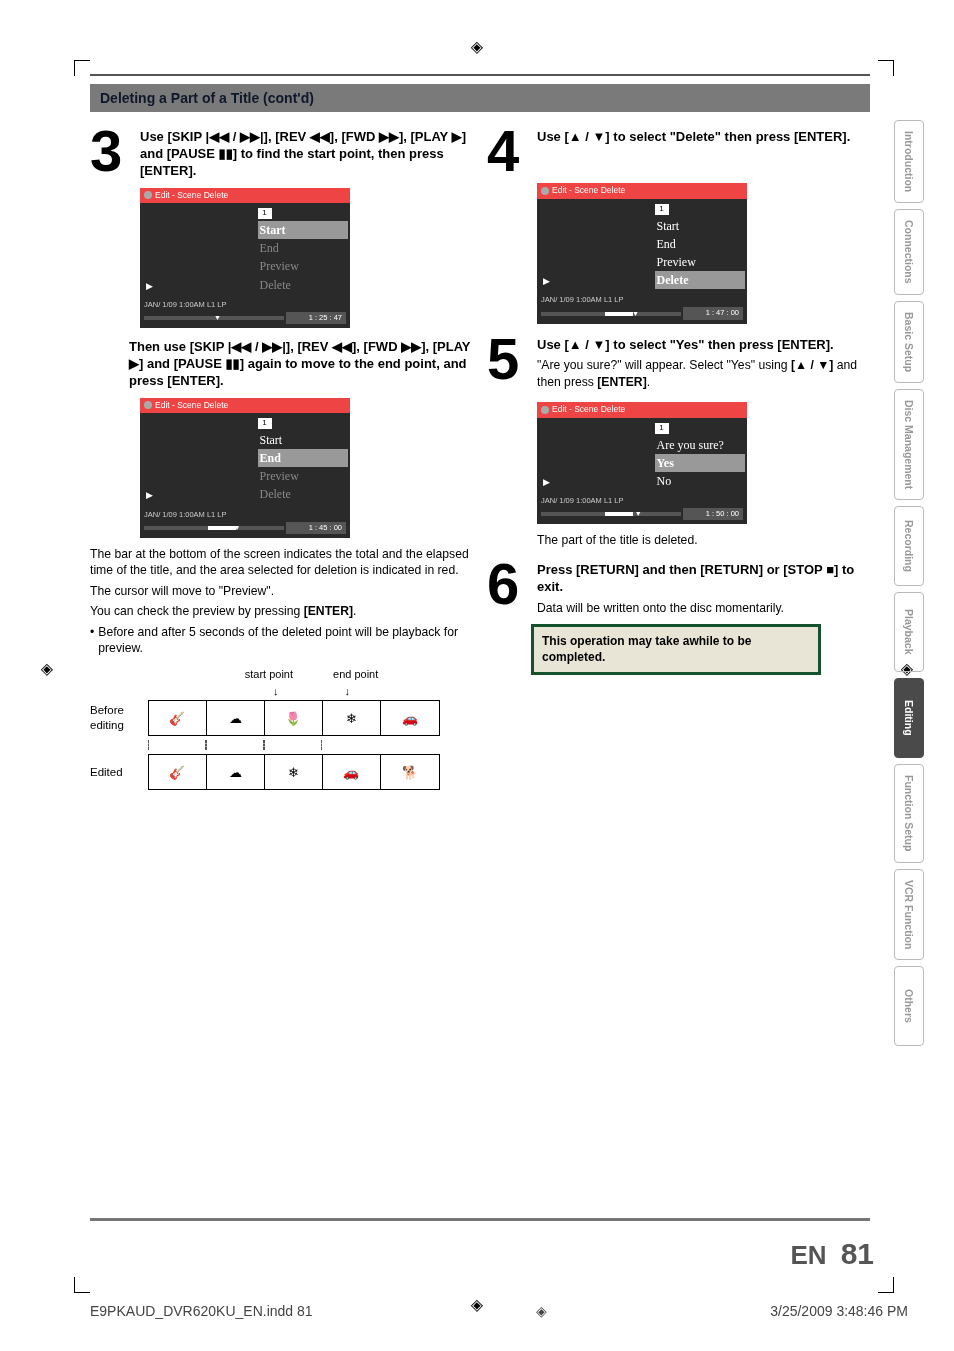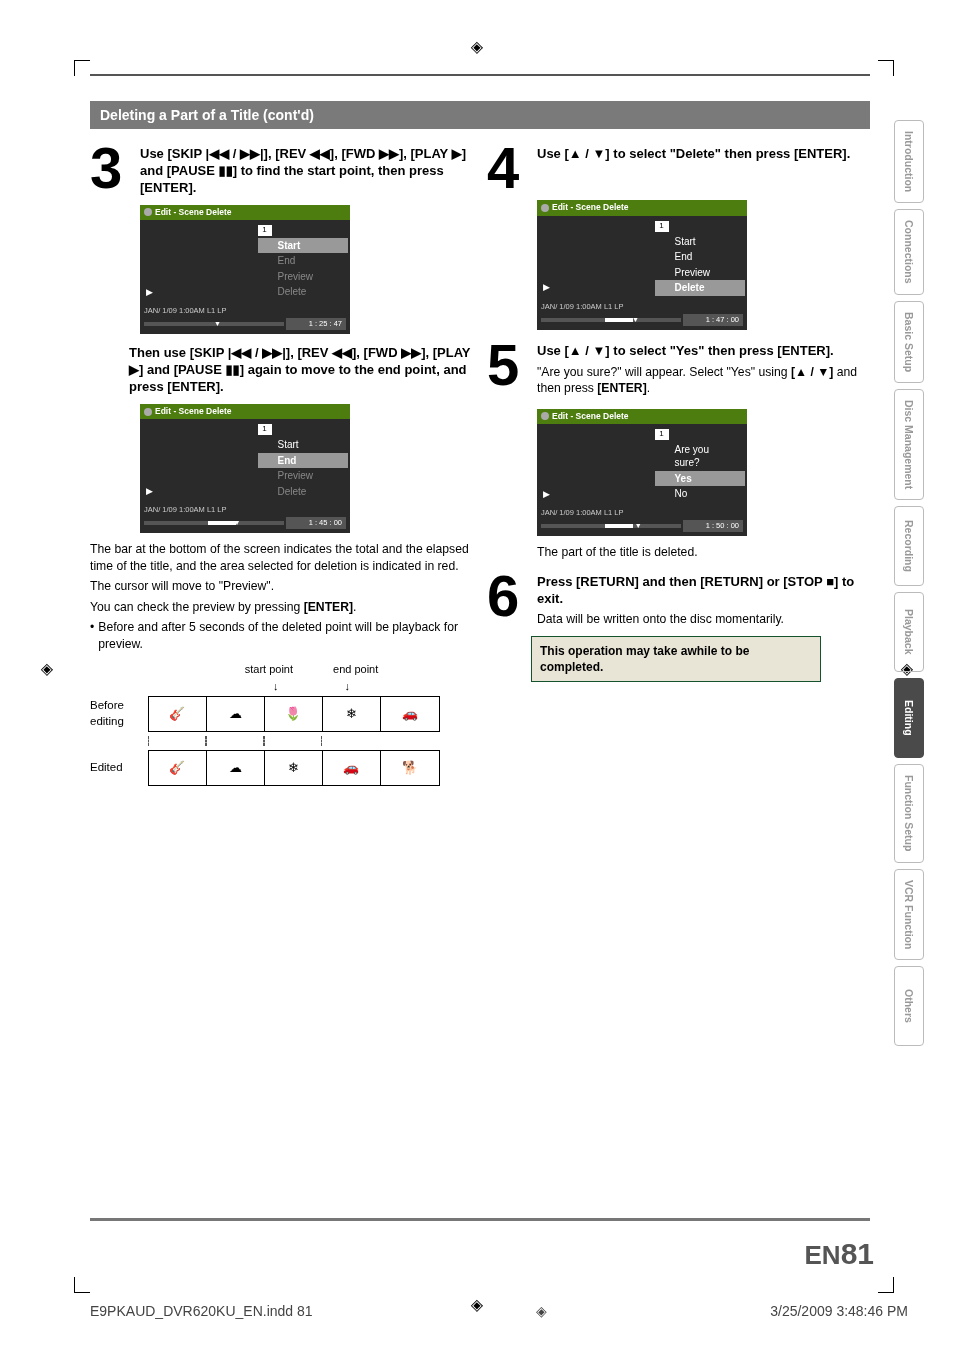--- a/index.html
+++ b/index.html
@@ -34,25 +34,25 @@
     font-weight: bold;
     font-size: 32px;
     letter-spacing: 0.5px;
   }
   .rule {
     border-top: 2px solid #555;
     margin: 4px 0 0 0;
   }
   .section-bar {
     background: #7a7a7a;
-    color: #ffffff;
+    color: #0f172a;
     font-weight: bold;
     padding: 6px 10px;
     font-size: 14px;
-    margin-top: 25px;
+    margin-top: 8px;
   }
   .content {
     display: flex;
     gap: 14px;
     margin-top: 14px;
   }
   .col {
     width: 50%;
     font-size: 12.2px;
     line-height: 1.35;
@@ -78,24 +78,24 @@
     padding-top: 3px;
   }
   .dialog {
     background: #2a2a2a;
     color: #fff;
     width: 210px;
     margin: 8px 0 8px 50px;
     font-size: 8.5px;
   }
   .dialog-title {
-    background: #4d7c0f;
+    background: #ef4444;
     padding: 2px 4px;
     font-size: 8.5px;
-    font-weight: bold;
+    font-weight: normal;
     display: flex;
     align-items: center;
     gap: 3px;
   }
   .dialog-title .dot {
     width: 8px; height: 8px; background:#aaa; border-radius:50%; display:inline-block;
   }
   .dialog-body {
     display: flex;
     min-height: 72px;
@@ -111,23 +111,24 @@
     font-size: 9px;
   }
   .dialog-menu {
     width: 45%;
     padding: 4px 2px;
   }
   .menu-num {
     background:#fff; color:#000; display:inline-block; width:14px; text-align:center; font-size:8px; margin-bottom:2px;
   }
   .dialog-menu .mi {
-    padding: 1px 20px;
-    font-size: 10px;
+    padding: 1px 2px;
+    font-size: 12px;
     color: #888;
+    font-family: Liberation Serif, serif;
   }
   .dialog-menu .mi.hl { background:#999; color:#fff; font-weight:bold; }
   .dialog-menu .mi.active { color:#fff; }
   .dialog-footer {
     padding: 2px 4px 4px 4px;
   }
   .dialog-footer .rec {
     font-size: 7.5px;
     color:#ccc;
   }
@@ -167,21 +168,21 @@
   .diagram-row .lbl { width:54px; font-size:11.5px; }
   .cells { display:flex; border:1px solid #000; }
   .cells .c { width:58px; height:34px; border-right:1px solid #000; display:flex; align-items:center; justify-content:center; font-size:13px; }
   .cells .c:last-child { border-right:none; }
   .dashed-row {
     display:flex; margin-left:58px; margin-bottom:4px;
   }
   .dashed-row .d { width:58px; height:10px; border-left:1px dashed #555; border-right:1px dashed #555; }
   .note-box {
     background:#e8e4d6;
-    border:1px solid #14532d;
+    border:3px solid #14532d;
     padding:6px 8px;
     font-weight:bold;
     font-size:12px;
     margin-top:4px;
     margin-left: 44px;
     width: 290px;
   }
   .side-tabs {
     position:absolute;
     right: 30px;
@@ -200,21 +201,21 @@
     text-align:center;
     font-weight:bold;
     min-height: 80px;
     display:flex; align-items:center; justify-content:center;
   }
   .tab.dark { background:#4a4a4a; color:#fff; border-color:#4a4a4a; }
   .page-footer {
     position:absolute;
     right: 80px;
     bottom: 80px;
-    display:flex; align-items:baseline; gap:0;
+    display:flex; align-items:baseline; gap:14px;
   }
   .page-footer .en { font-weight:900; font-size:26px; color:#555; }
   .page-footer .num { font-weight:900; font-size:30px; color:#555; }
   .foot-rule {
     position:absolute; left:90px; bottom:130px; width:780px; border-top:3px solid #777;
   }
   .print-line {
     position:absolute; bottom:32px; left:90px; right:46px; display:flex; justify-content:space-between; font-size:14px; color:#444;
   }
   .corner {

